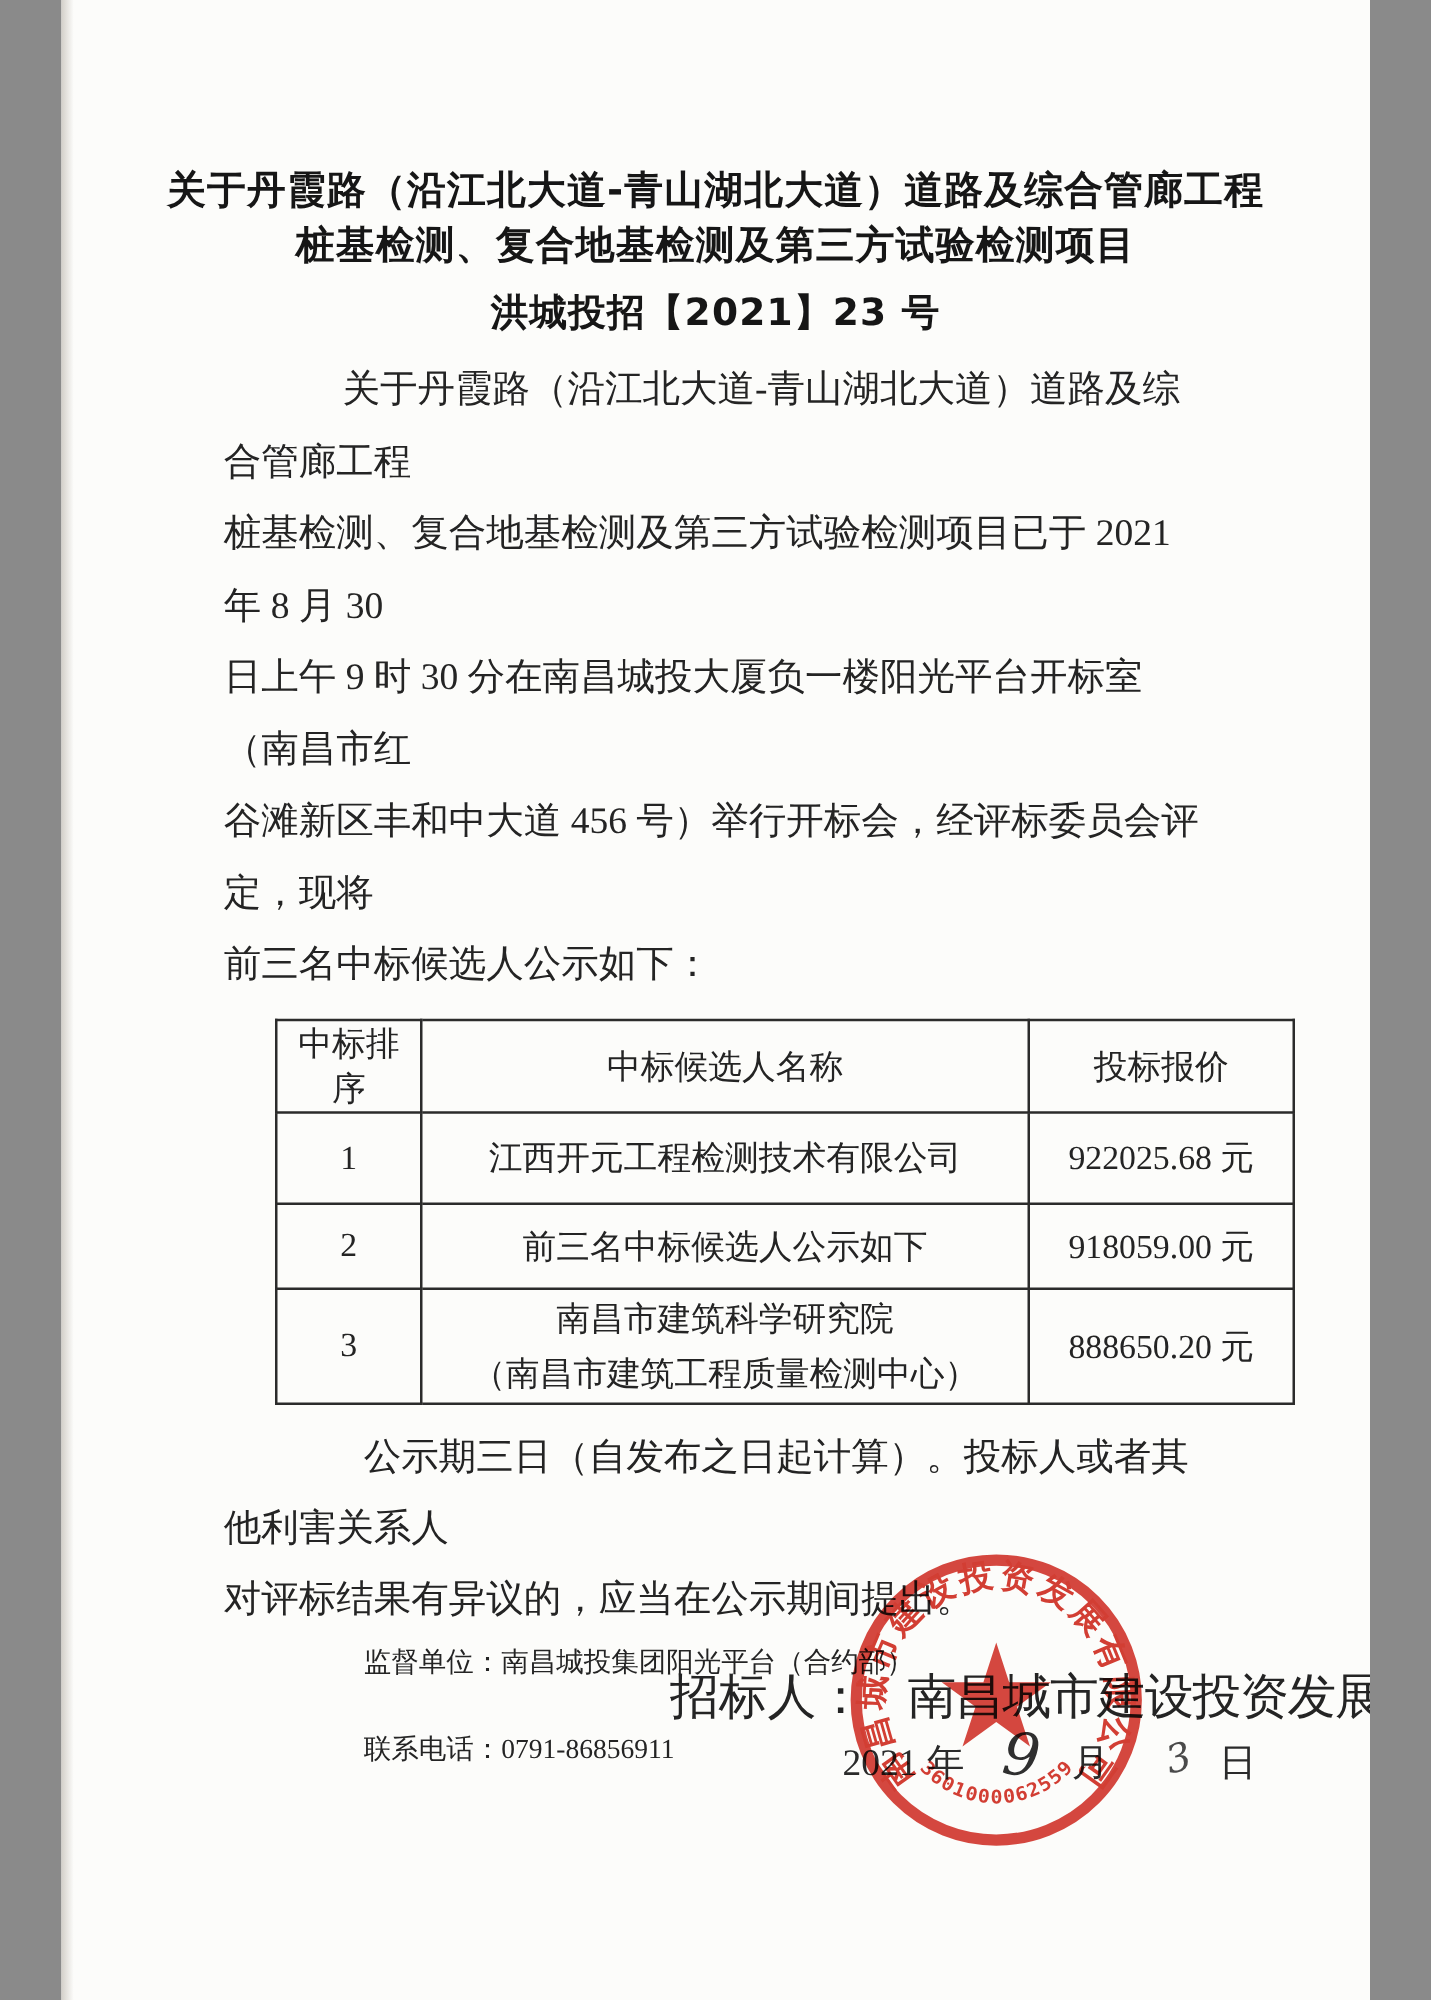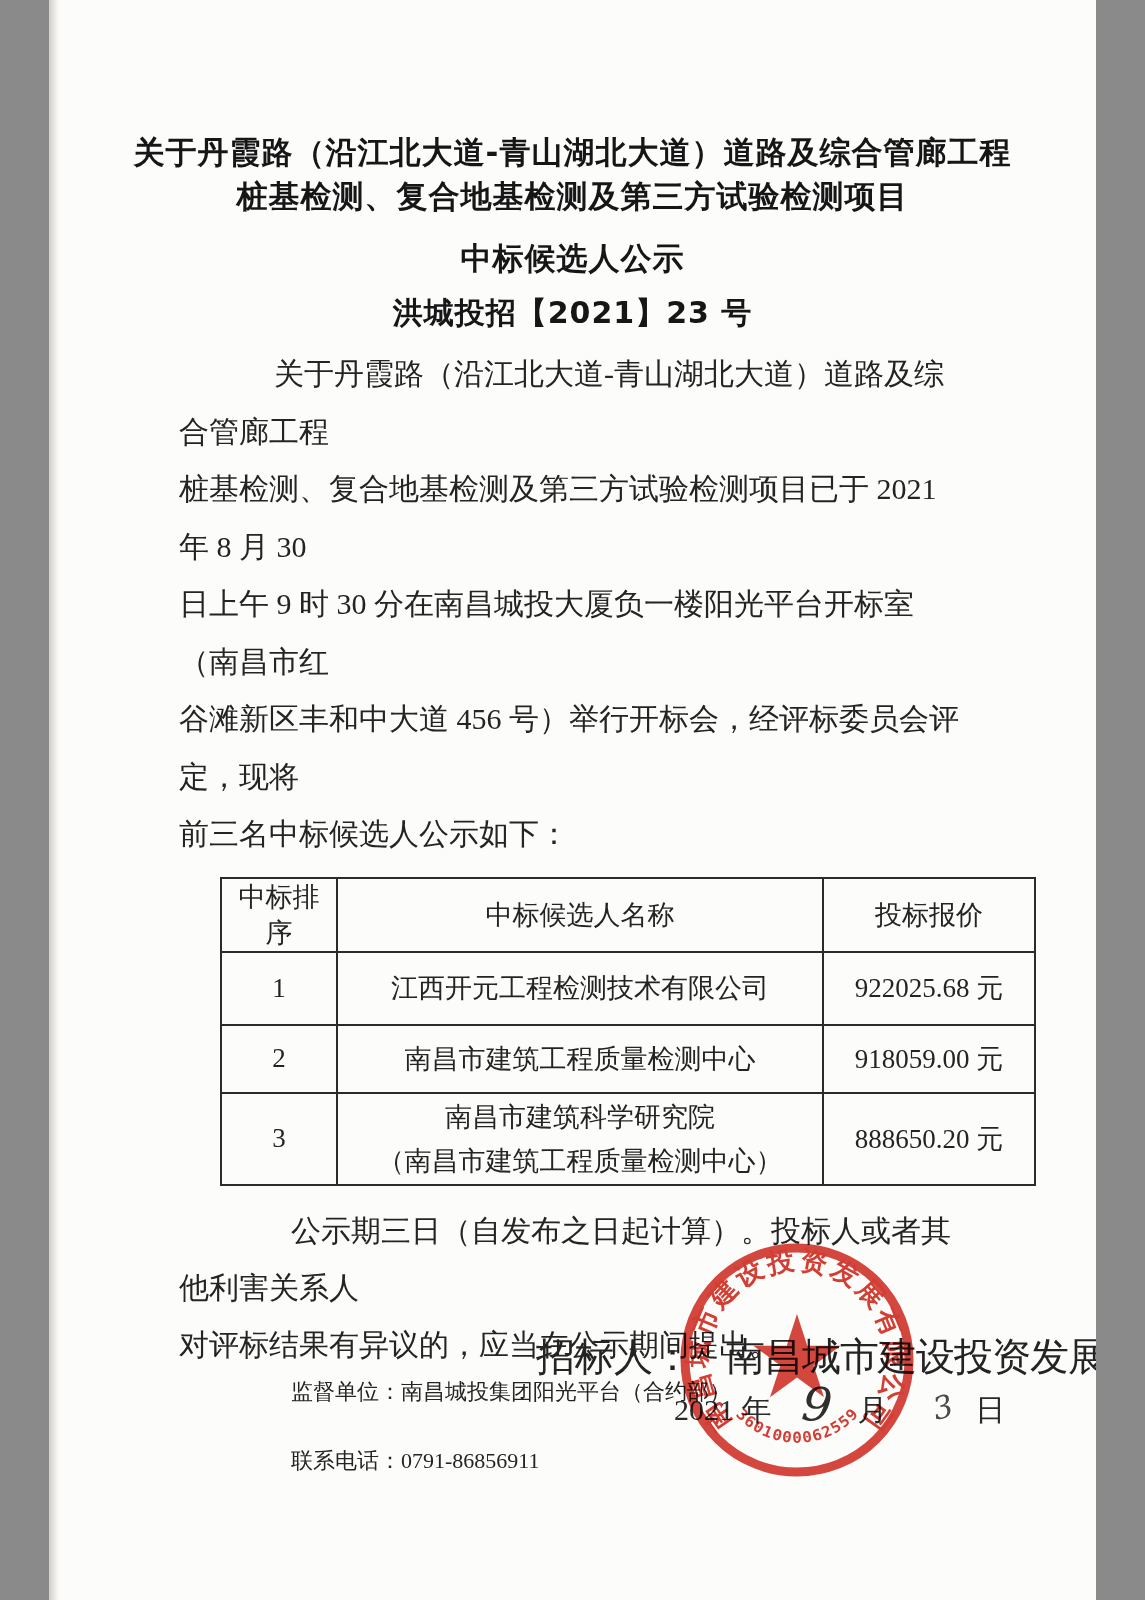--- a/index.html
+++ b/index.html
@@ -38,42 +38,41 @@
     font-weight:normal;font-size:27px;color:#242424;padding:0 4px;
   }
   .col-rank{width:116px;}
   .col-name{width:486px;}
   .col-price{width:212px;}
   tr.hrow{height:68px;}
   tr.r1{height:73px;}
   tr.r2{height:68px;}
   tr.r3{height:92px;}
   .name2{font-size:27px;margin-top:8px;}
-  .notice{margin:16px 130px 0 130px;font-size:30px;line-height:57px;color:#242424;}
+  .notice{margin:16px 130px 0 130px;font-size:30px;line-height:57px;color:#242424;font-family:Liberation Mono, monospace;}
   .notice .indent{text-indent:112px;}
   .contact{margin:-10px 130px 0 130px;font-size:22px;line-height:57px;color:#242424;text-indent:112px;}
   .contact.phone{margin-top:12px;}
   .bidder-line{position:absolute;top:1330px;left:487px;height:40px;font-size:39px;color:#242424;white-space:nowrap;}
   .bidder-line .company{margin-left:34px;letter-spacing:-1px;}
   .date-line{position:absolute;top:1390px;left:625px;font-size:30px;color:#2a2a2a;white-space:nowrap;display:flex;align-items:flex-start;gap:20px;}
   .hand{font-style:italic;color:#2f2f2f;font-family:"DejaVu Serif",serif;}
   .hand.nine{font-size:47px;line-height:30px;transform:rotate(6deg);margin:0 6px 0 10px;}
   .hand.three{font-size:31px;line-height:34px;transform:rotate(-14deg);margin:0 2px 0 26px;color:#4a4a4a;}
   .stamp{position:absolute;left:598px;top:1210px;width:300px;height:300px;
     mix-blend-mode:multiply;opacity:.88;}
   .penmark{position:absolute;left:1075px;top:1100px;}
 </style>
 </head>
 <body>
 
 <div class="page">
 
   <div class="title t1">关于丹霞路（沿江北大道-青山湖北大道）道路及综合管廊工程</div>
   <div class="title t2">桩基检测、复合地基检测及第三方试验检测项目</div>
-  <div class="title t3">中标候选人公示</div>
   <div class="title t4">洪城投招【2021】23 号</div>
 
   <div class="para">
     <div class="indent">关于丹霞路（沿江北大道-青山湖北大道）道路及综合管廊工程</div>
     <div>桩基检测、复合地基检测及第三方试验检测项目已于 2021 年 8 月 30</div>
     <div>日上午 9 时 30 分在南昌城投大厦负一楼阳光平台开标室（南昌市红</div>
     <div>谷滩新区丰和中大道 456 号）举行开标会，经评标委员会评定，现将</div>
     <div>前三名中标候选人公示如下：</div>
   </div>
 
@@ -91,21 +90,21 @@
       </tr>
     </thead>
     <tbody>
       <tr class="r1">
         <td>1</td>
         <td>江西开元工程检测技术有限公司</td>
         <td>922025.68 元</td>
       </tr>
       <tr class="r2">
         <td>2</td>
-        <td>南昌市建筑工程质量检测中心</td>
+        <td>前三名中标候选人公示如下</td>
         <td>918059.00 元</td>
       </tr>
       <tr class="r3">
         <td>3</td>
         <td>
           <div>南昌市建筑科学研究院</div>
           <div class="name2">（南昌市建筑工程质量检测中心）</div>
         </td>
         <td>888650.20 元</td>
       </tr>

